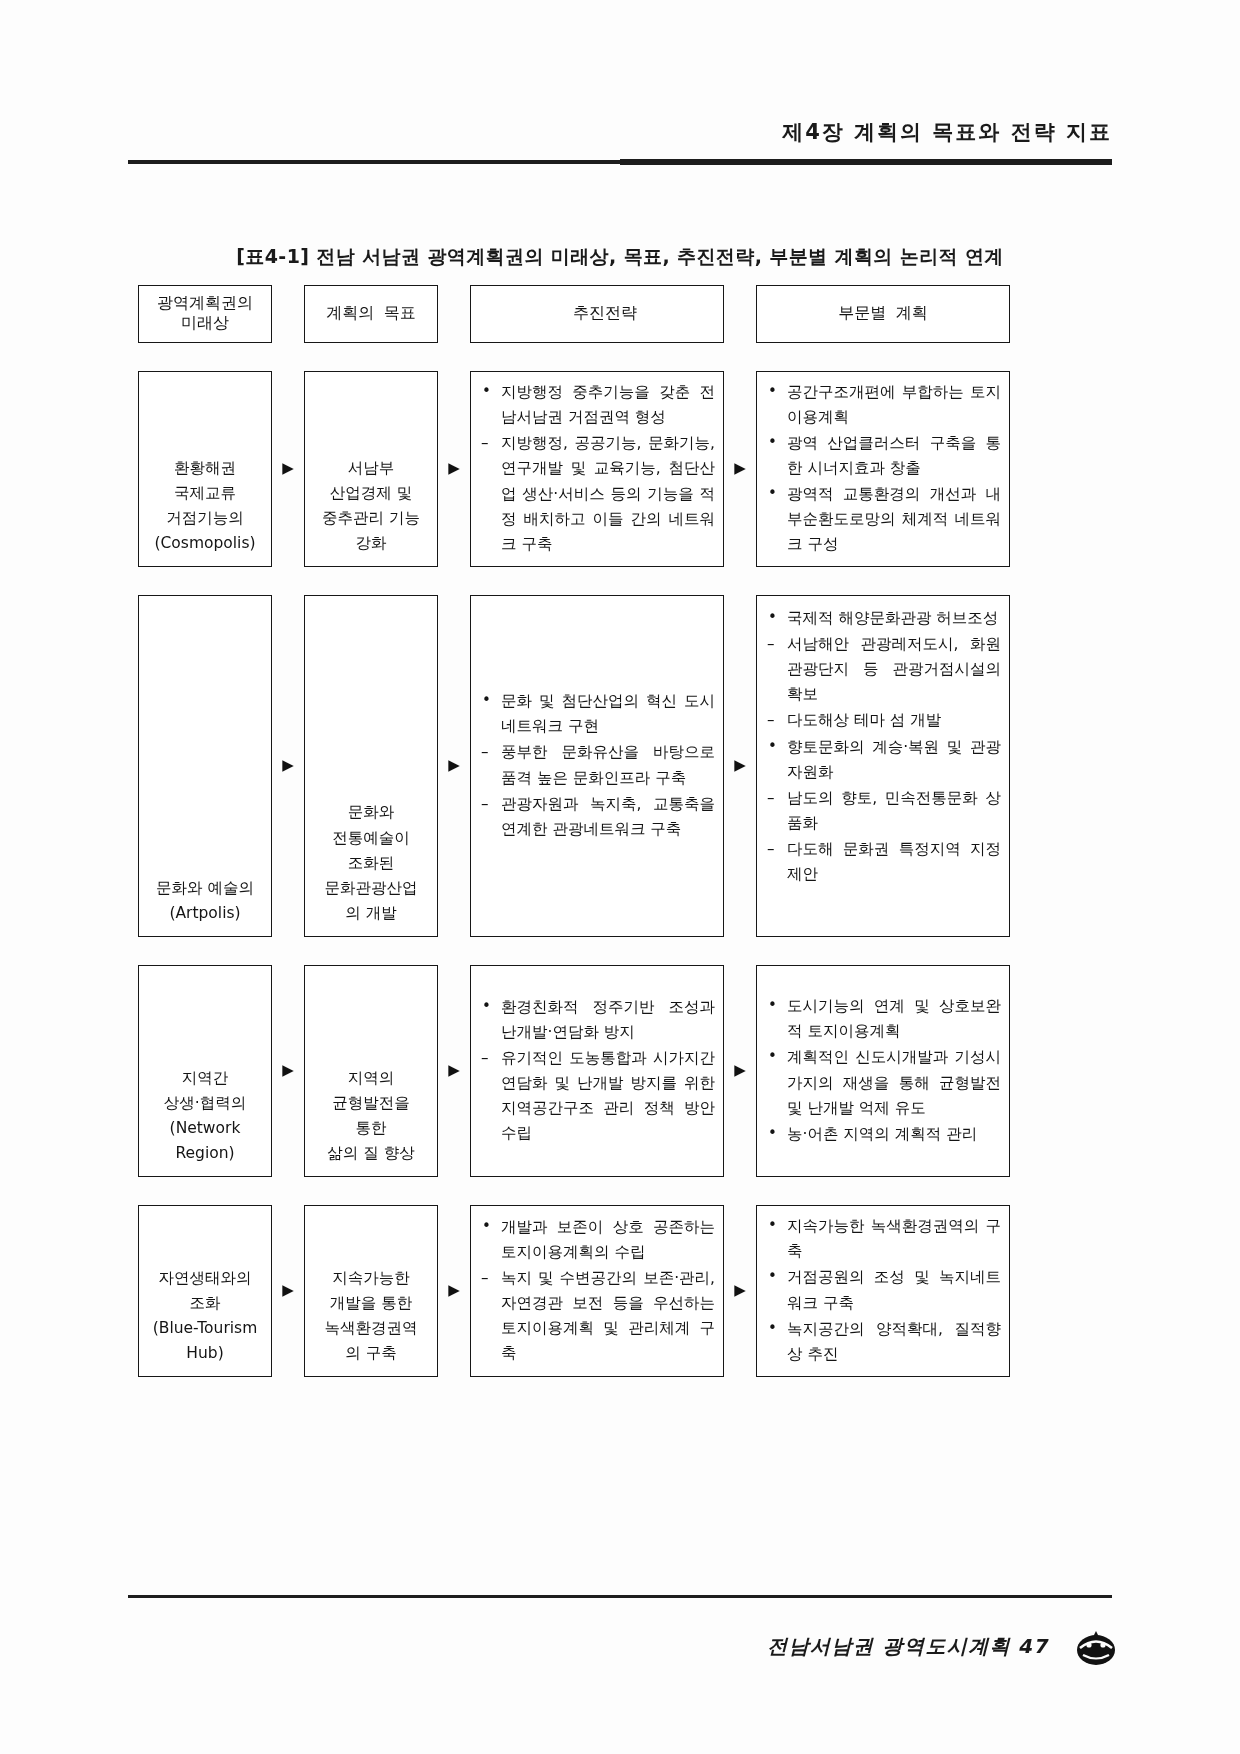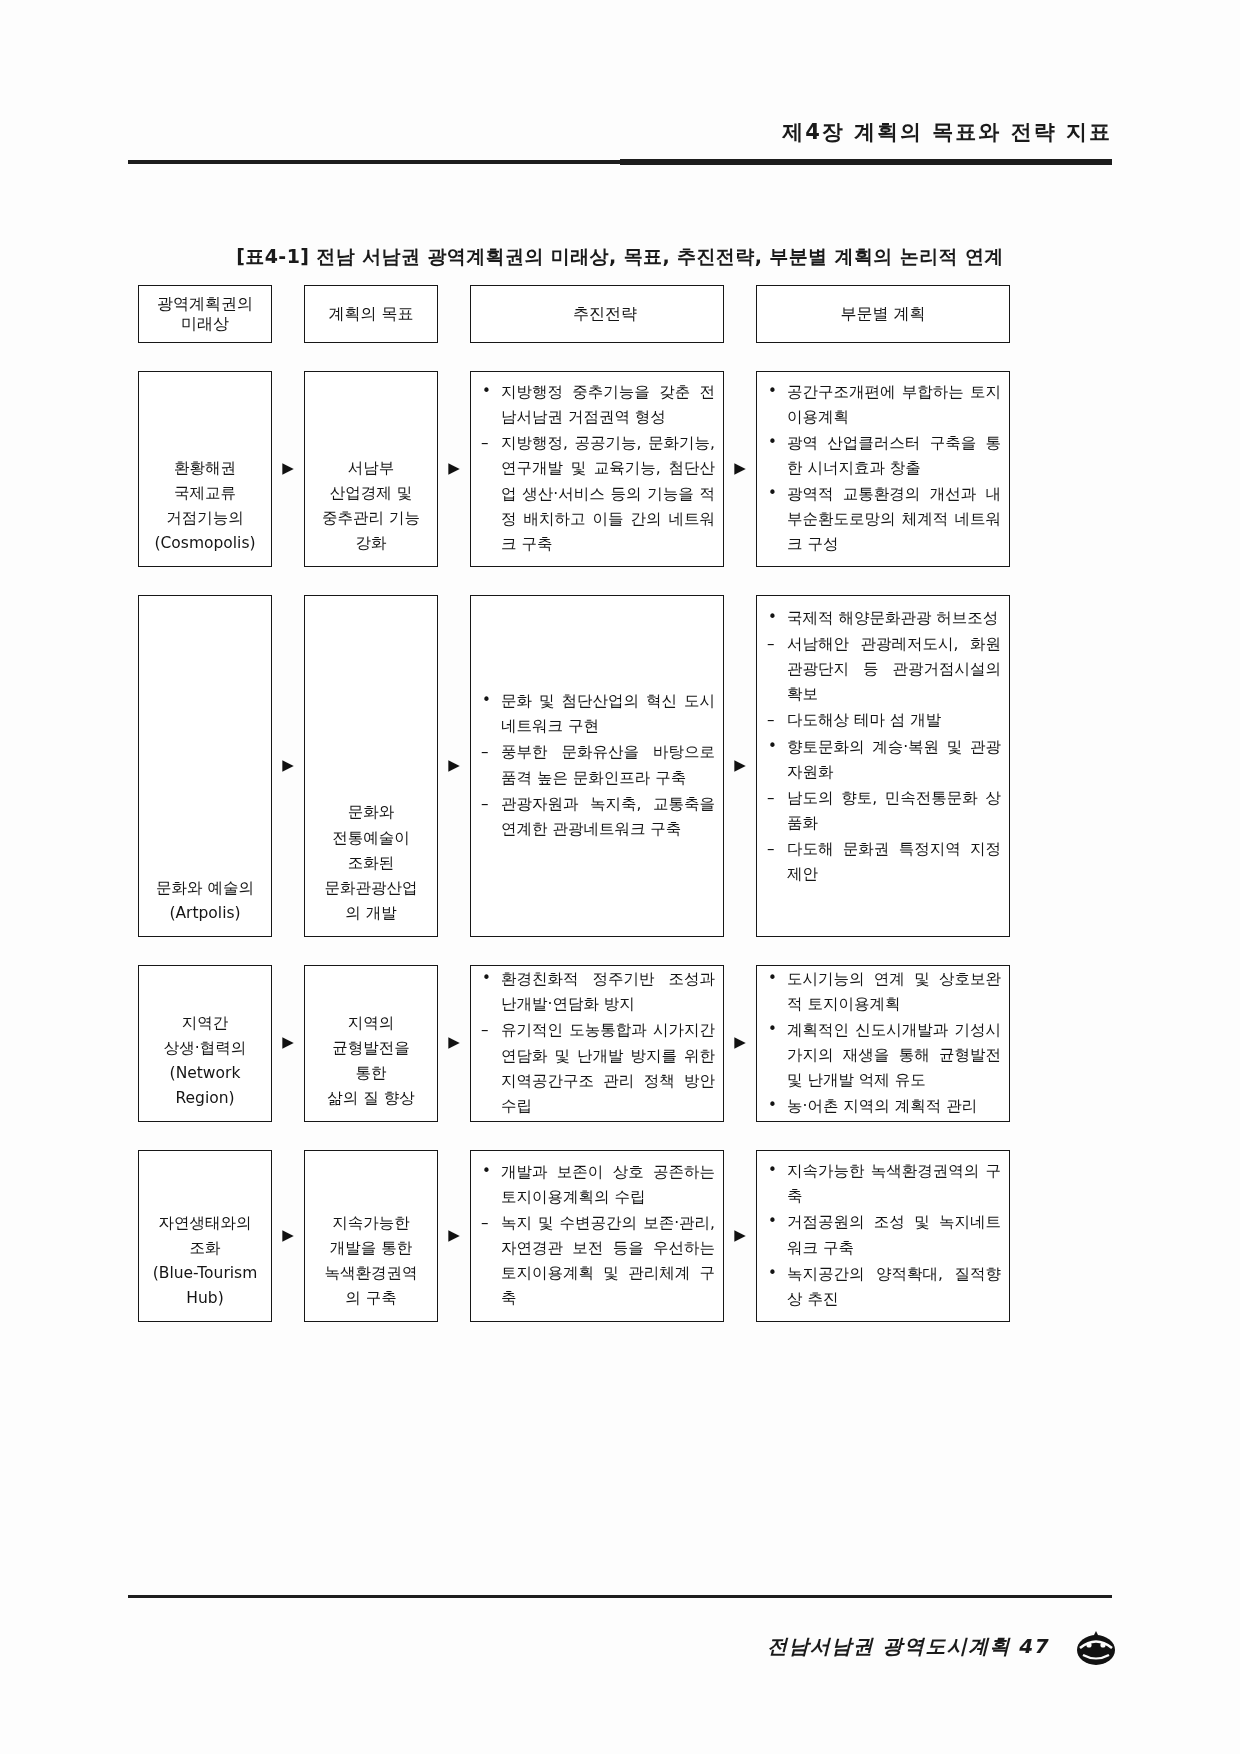--- a/index.html
+++ b/index.html
@@ -68,20 +68,21 @@
     top: 285px;
     left: 138px;
     width: 866px;
   }
 
   .col-head-row {
     display: flex;
     align-items: stretch;
     gap: 0;
     height: 58px;
+    font-family: Liberation Mono, monospace;
   }
   .head-cell {
     border: 1.6px solid #171717;
     display: flex;
     align-items: center;
     justify-content: center;
     text-align: center;
     font-size: 16px;
     line-height: 1.25;
     color: #141414;
@@ -161,21 +162,21 @@
 
   .cell.list-mid {
     display: flex;
     flex-direction: column;
     justify-content: center;
   }
 
   
   .r1 .cell { height: 196px; }
   .r2 .cell { height: 342px; }
-  .r3 .cell { height: 157px; }
+  .r3 .cell { height: 212px; }
   .r4 .cell { height: 172px; }
 
   
   .footer-rule {
     position: absolute;
     bottom: 156px;
     left: 128px;
     right: 128px;
     height: 3px;
     background: #1d1d1d;

